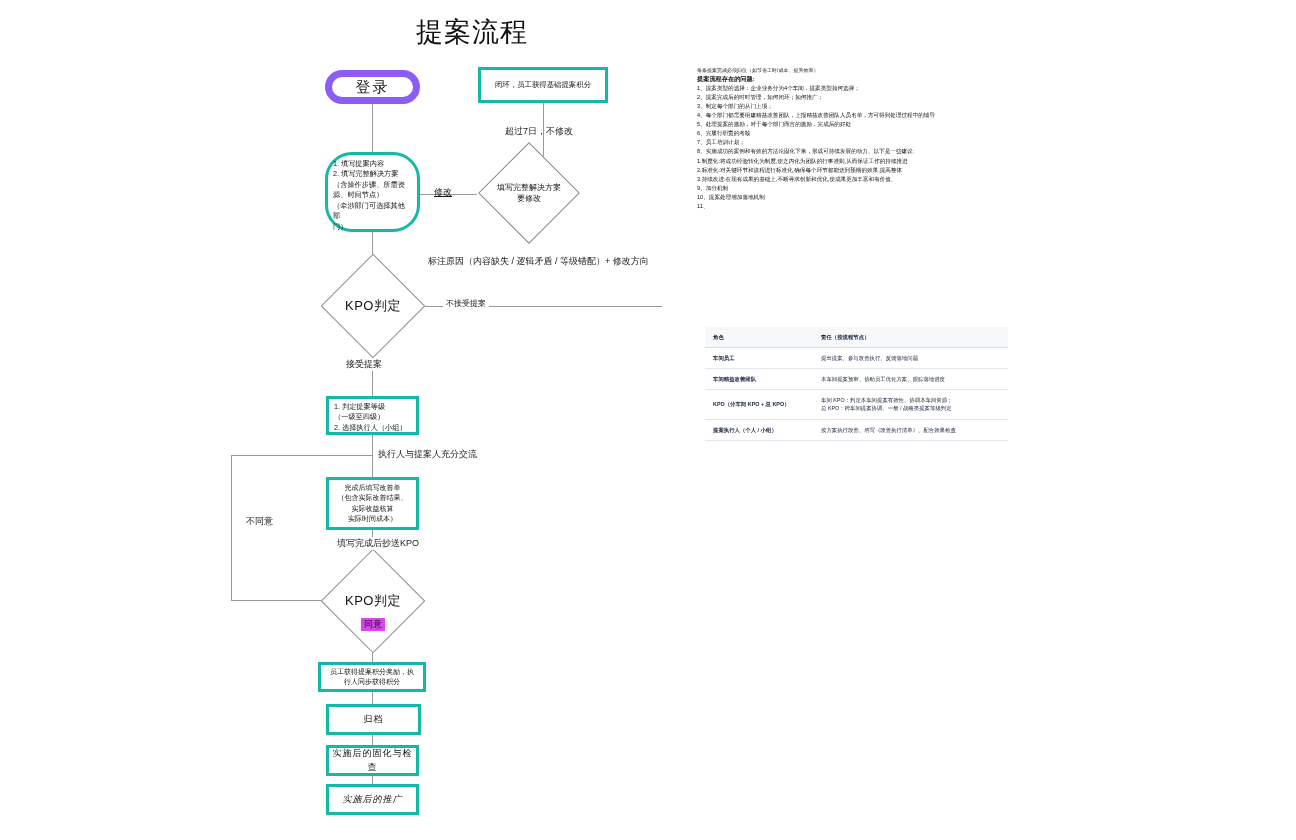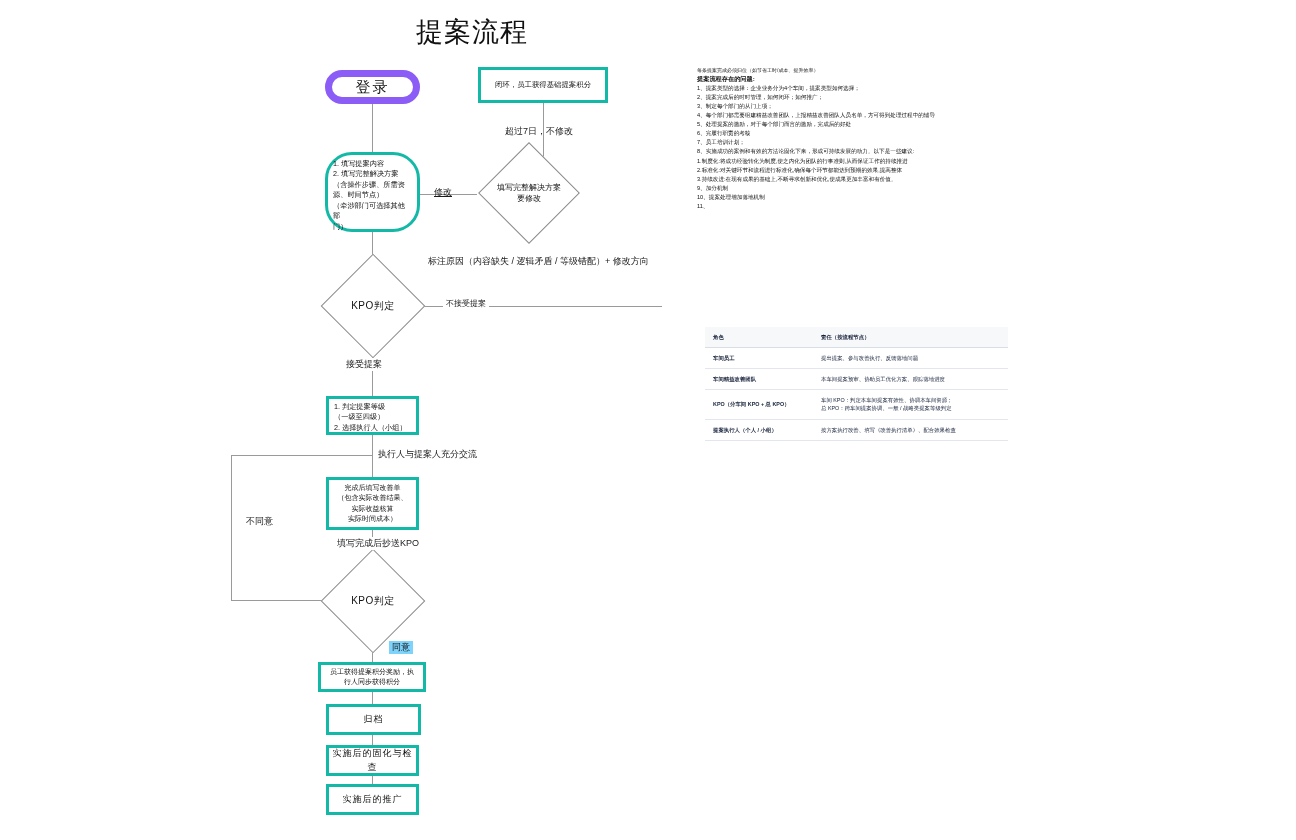--- a/index.html
+++ b/index.html
@@ -47,21 +47,21 @@
     position:absolute;left:0;top:0;width:100%;height:100%;
     border:1px solid #8a8a8a;background:#fff;
     transform:rotate(45deg);
     box-sizing:border-box;
   }
   .diamond .dlabel{
     position:relative;z-index:2;
     font-size:8px;line-height:1.4;color:#111;
     white-space:pre-line;
   }
-  .diamond.small .dlabel{font-size:10px;letter-spacing:.5px;}
+  .diamond.small .dlabel{font-size:13px;letter-spacing:.5px;}
 
   
   .vline{position:absolute;width:1px;background:#9a9a9a;}
   .hline{position:absolute;height:1px;background:#9a9a9a;}
 
   
   .edge-label{
     position:absolute;font-size:8px;color:#1a1a1a;white-space:nowrap;
   }
   .edge-label.lg{font-size:9px;}
@@ -182,41 +182,41 @@
   </div>
 
   <div class="node terminal" style="left:326px;top:704px;width:95px;height:31px;">
     <span class="node-text">归档</span>
   </div>
 
   <div class="node terminal" style="left:326px;top:745px;width:93px;height:31px;">
     <span class="node-text">实施后的固化与检查</span>
   </div>
 
-  <div class="node terminal" style="left:326px;top:784px;width:93px;height:31px;">
+  <div class="node terminal" style="left:326px;top:784px;width:93px;height:31px;font-style:italic;">
     <span class="node-text">实施后的推广</span>
   </div>
 
   <div class="edge-label lg" style="left:505px;top:125px;">超过7日，不修改</div>
 
   <div class="edge-label lg" style="left:434px;top:186px;text-decoration:underline;">修改</div>
 
   <div class="edge-label" style="left:443px;top:298px;background:#fff;padding:0 3px;">不接受提案</div>
 
   <div class="edge-label lg" style="left:428px;top:255px;">标注原因（内容缺失 / 逻辑矛盾 / 等级错配）+ 修改方向</div>
 
   <div class="edge-label lg" style="left:343px;top:358px;background:#fff;padding:0 3px;">接受提案</div>
 
   <div class="edge-label lg" style="left:378px;top:448px;">执行人与提案人充分交流</div>
 
   <div class="edge-label lg" style="left:243px;top:513px;background:#fff;padding:2px 3px;">不同意</div>
 
   <div class="edge-label lg" style="left:334px;top:537px;background:#fff;padding:0 3px;">填写完成后抄送KPO</div>
 
-  <div class="edge-label lg" style="left:361px;top:641px;background:#7dd3fc;padding:0 3px;margin-left:28px;">同意</div>
+  <div class="edge-label lg" style="left:361px;top:618px;background:#d946ef;padding:0 3px;">同意</div>
 
   <div class="notes">
     <p class="tiny">每条提案完成必须归位（如节省工时/成本、提升效率）</p>
     <p class="bold">提案流程存在的问题:</p>
     <p>1、提案类型的选择：企业业务分为4个车间，提案类型如何选择；</p>
     <p>2、提案完成后的时时管理，如何闭环；如何推广；</p>
     <p>3、制定每个部门的从门上项；</p>
     <p>4、每个部门都需要组建精益改善团队，上报精益改善团队人员名单，方可得到处理过程中的辅导</p>
     <p>5、处理提案的激励，对于每个部门而言的激励，完成后的好处</p>
     <p>6、完履行职责的考核</p>

